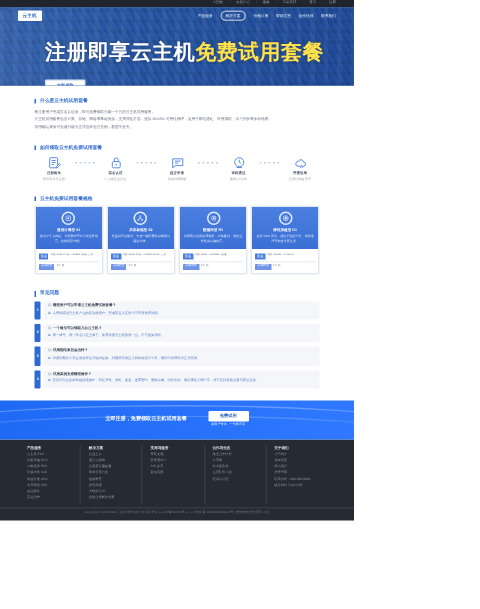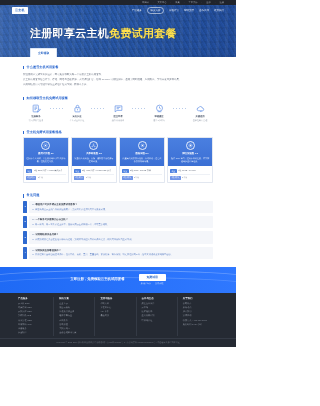--- a/index.html
+++ b/index.html
@@ -52,21 +52,21 @@
     letter-spacing:.2px; white-space:nowrap;
   }
   .nav-links { margin-left:auto; display:flex; gap:5px; align-items:center; }
   .nav-links span { color:#e8eef9; font-size:2.5px; white-space:nowrap; }
   .nav-links .pill {
     border:.4px solid rgba(255,255,255,.55); border-radius:4px;
     padding:.8px 2.6px;
   }
   .hero-body { position:relative; z-index:3; padding:9px 0 0 30px; }
   .hero-title {
-    font-size:11px; font-weight:bold; color:#ffffff; letter-spacing:.3px;
+    font-size:14px; font-weight:bold; color:#ffffff; letter-spacing:.3px;
     text-shadow:0 .4px 1.2px rgba(0,0,0,.35); white-space:nowrap;font-family:Liberation Serif, serif;
   }
   .hero-title em { font-style:normal; color:#ffe14d; }
   .hero-btn {
     margin-top:6px; display:inline-block; background:#ffffff; color:#2563c4;
     font-size:2.8px; padding:1.6px 7px; border-radius:.8px; font-weight:bold;
     border:.4px solid #dce6f5;
   }
 
   

